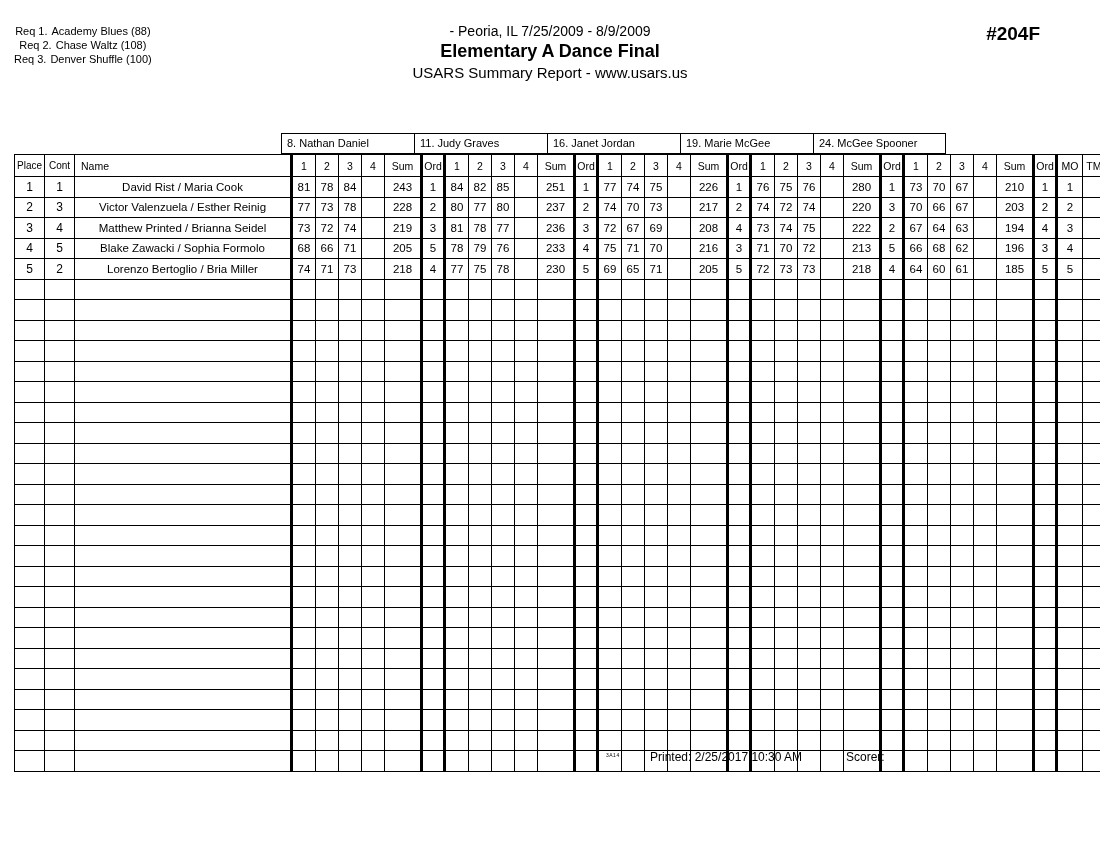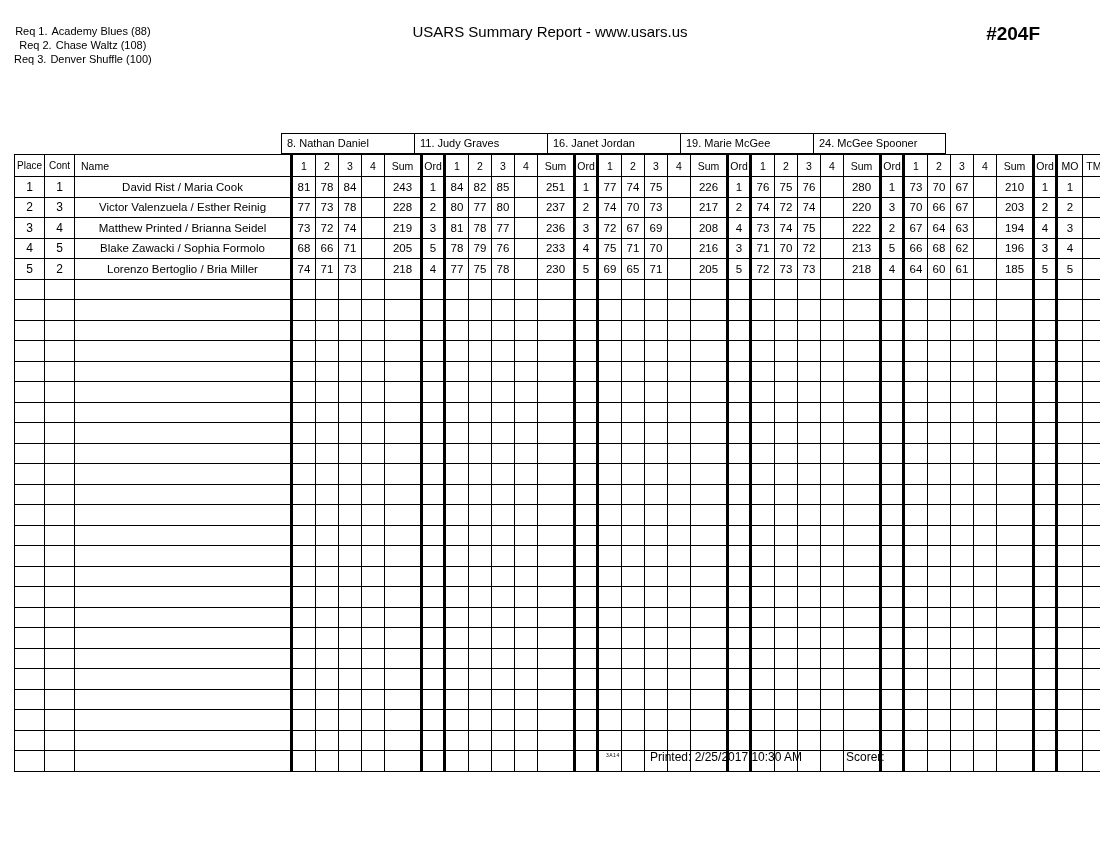--- a/index.html
+++ b/index.html
@@ -185,20 +185,22 @@
   </div>
   <div class="req-line">
     <span class="req-lbl">Req</span><span class="req-num">2.</span><span>Chase Waltz (108)</span>
   </div>
   <div class="req-line">
     <span class="req-lbl">Req</span><span class="req-num">3.</span><span>Denver Shuffle (100)</span>
   </div>
 </div>
 
 <div id="title-block">
+  <div class="t2">- Peoria, IL  7/25/2009 - 8/9/2009</div>
+  <div class="t3">Elementary A Dance Final</div>
   <div class="t4">USARS Summary Report - www.usars.us</div>
 </div>
 
 <div id="event-number">#204F</div>
 
 <div id="judge-strip">
     <div class="judge-cell"><span class="j-num">8.</span><span>Nathan Daniel</span></div>
     <div class="judge-cell"><span class="j-num">11.</span><span>Judy Graves</span></div>
     <div class="judge-cell"><span class="j-num">16.</span><span>Janet Jordan</span></div>
     <div class="judge-cell"><span class="j-num">19.</span><span>Marie McGee</span></div>

